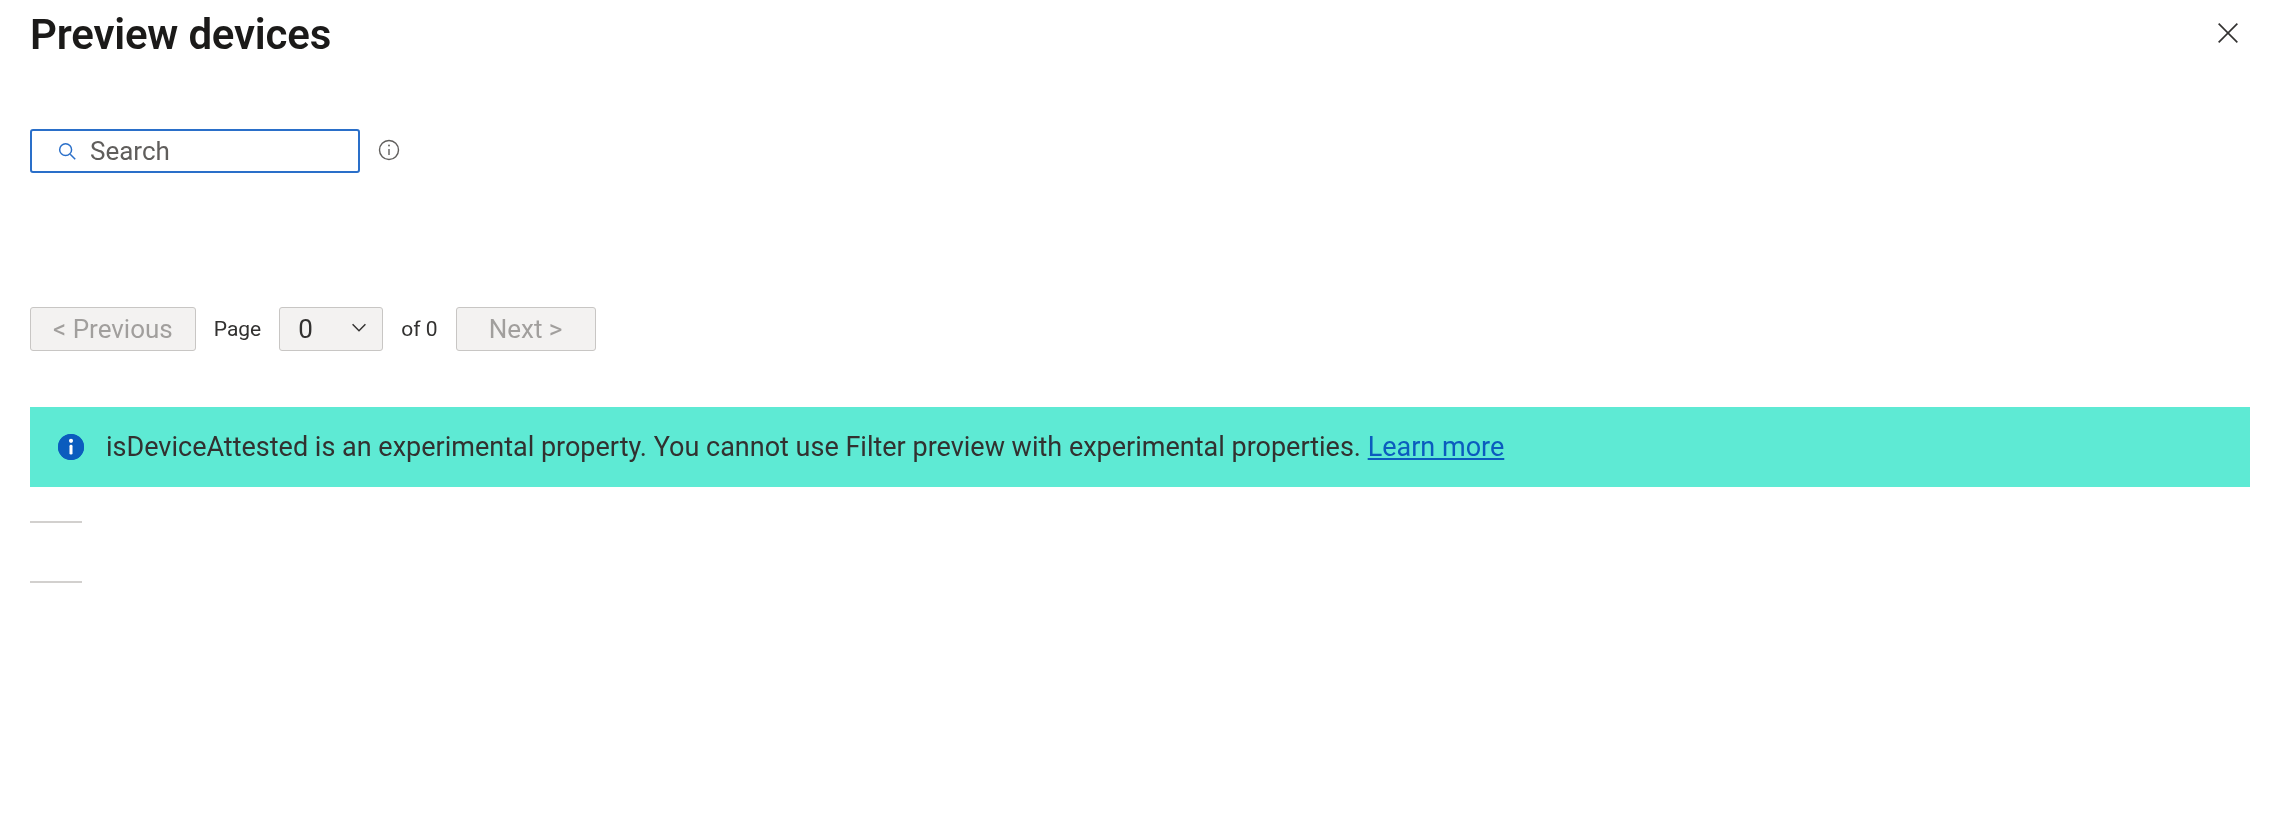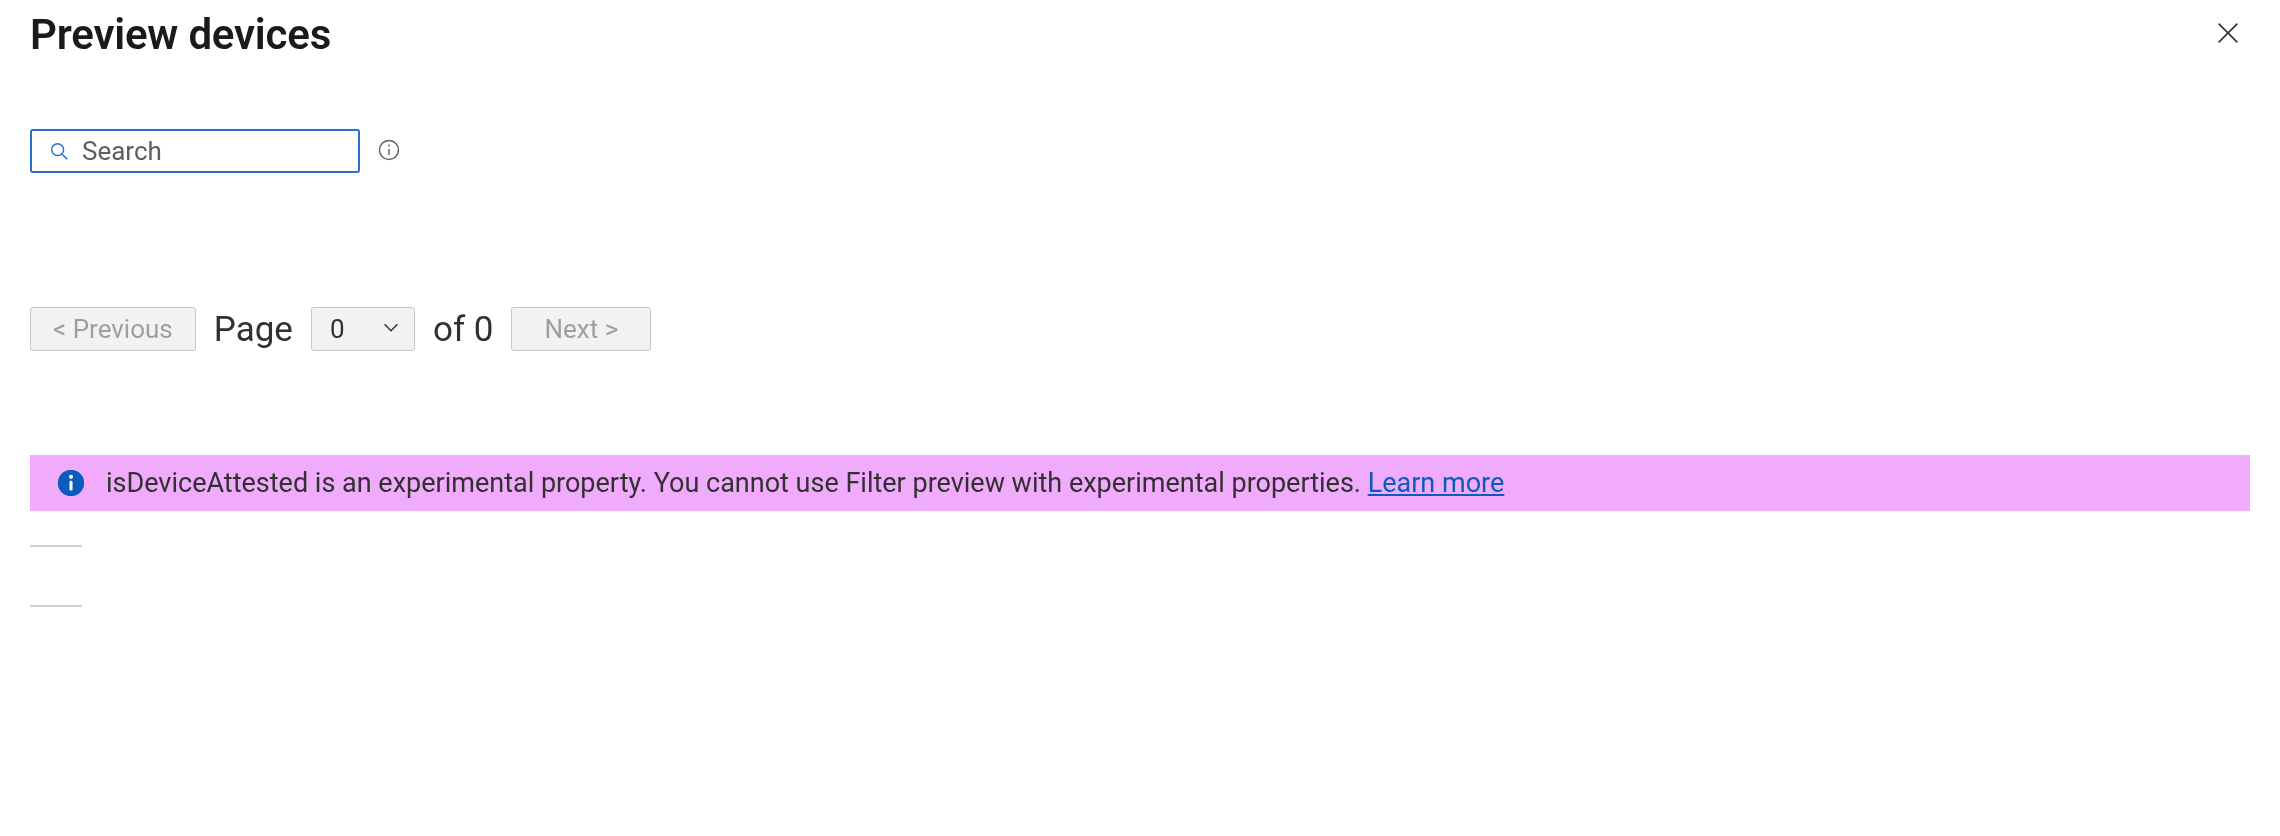--- a/index.html
+++ b/index.html
@@ -48,21 +48,21 @@
     margin-top: 70px;
   }
   .search-box {
     display: flex;
     align-items: center;
     width: 330px;
     height: 44px;
     border: 2px solid #2a6fc9;
     border-radius: 3px;
     box-sizing: border-box;
-    padding: 0 16px;
+    padding: 0 24px;
   }
   .search-icon {
     width: 22px;
     height: 22px;
     margin-right: 10px;
     flex: 0 0 auto;
     color: #2a6fc9;
   }
   .search-input {
     border: none;
@@ -114,42 +114,42 @@
     font-size: 26px;
     font-family: inherit;
     border-radius: 3px;
     cursor: default;
     display: flex;
     align-items: center;
     justify-content: center;
     white-space: nowrap;
   }
   .pager-label {
-    font-size: 35px;
+    font-size: 21px;
     color: #323130;
   }
   .page-select {
     height: 44px;
     width: 104px;
     border: 1px solid #c8c6c4;
     background: #f3f2f1;
     border-radius: 3px;
     display: flex;
     align-items: center;
     justify-content: space-between;
     padding: 0 12px 0 18px;
     box-sizing: border-box;
     cursor: pointer;
   }
   .page-select-value { font-size: 26px; color: #323130; }
   .page-select svg { width: 22px; height: 22px; color: #323130; }
   .banner {
-    margin-top: 104px;
-    background: #f0abfc;
-    padding: 12px 28px;
+    margin-top: 56px;
+    background: #5eead4;
+    padding: 24px 28px;
     display: flex;
     align-items: center;
   }
   .banner-icon {
     width: 26px;
     height: 26px;
     border-radius: 50%;
     background: #0b5cbe;
     flex: 0 0 auto;
     display: flex;

